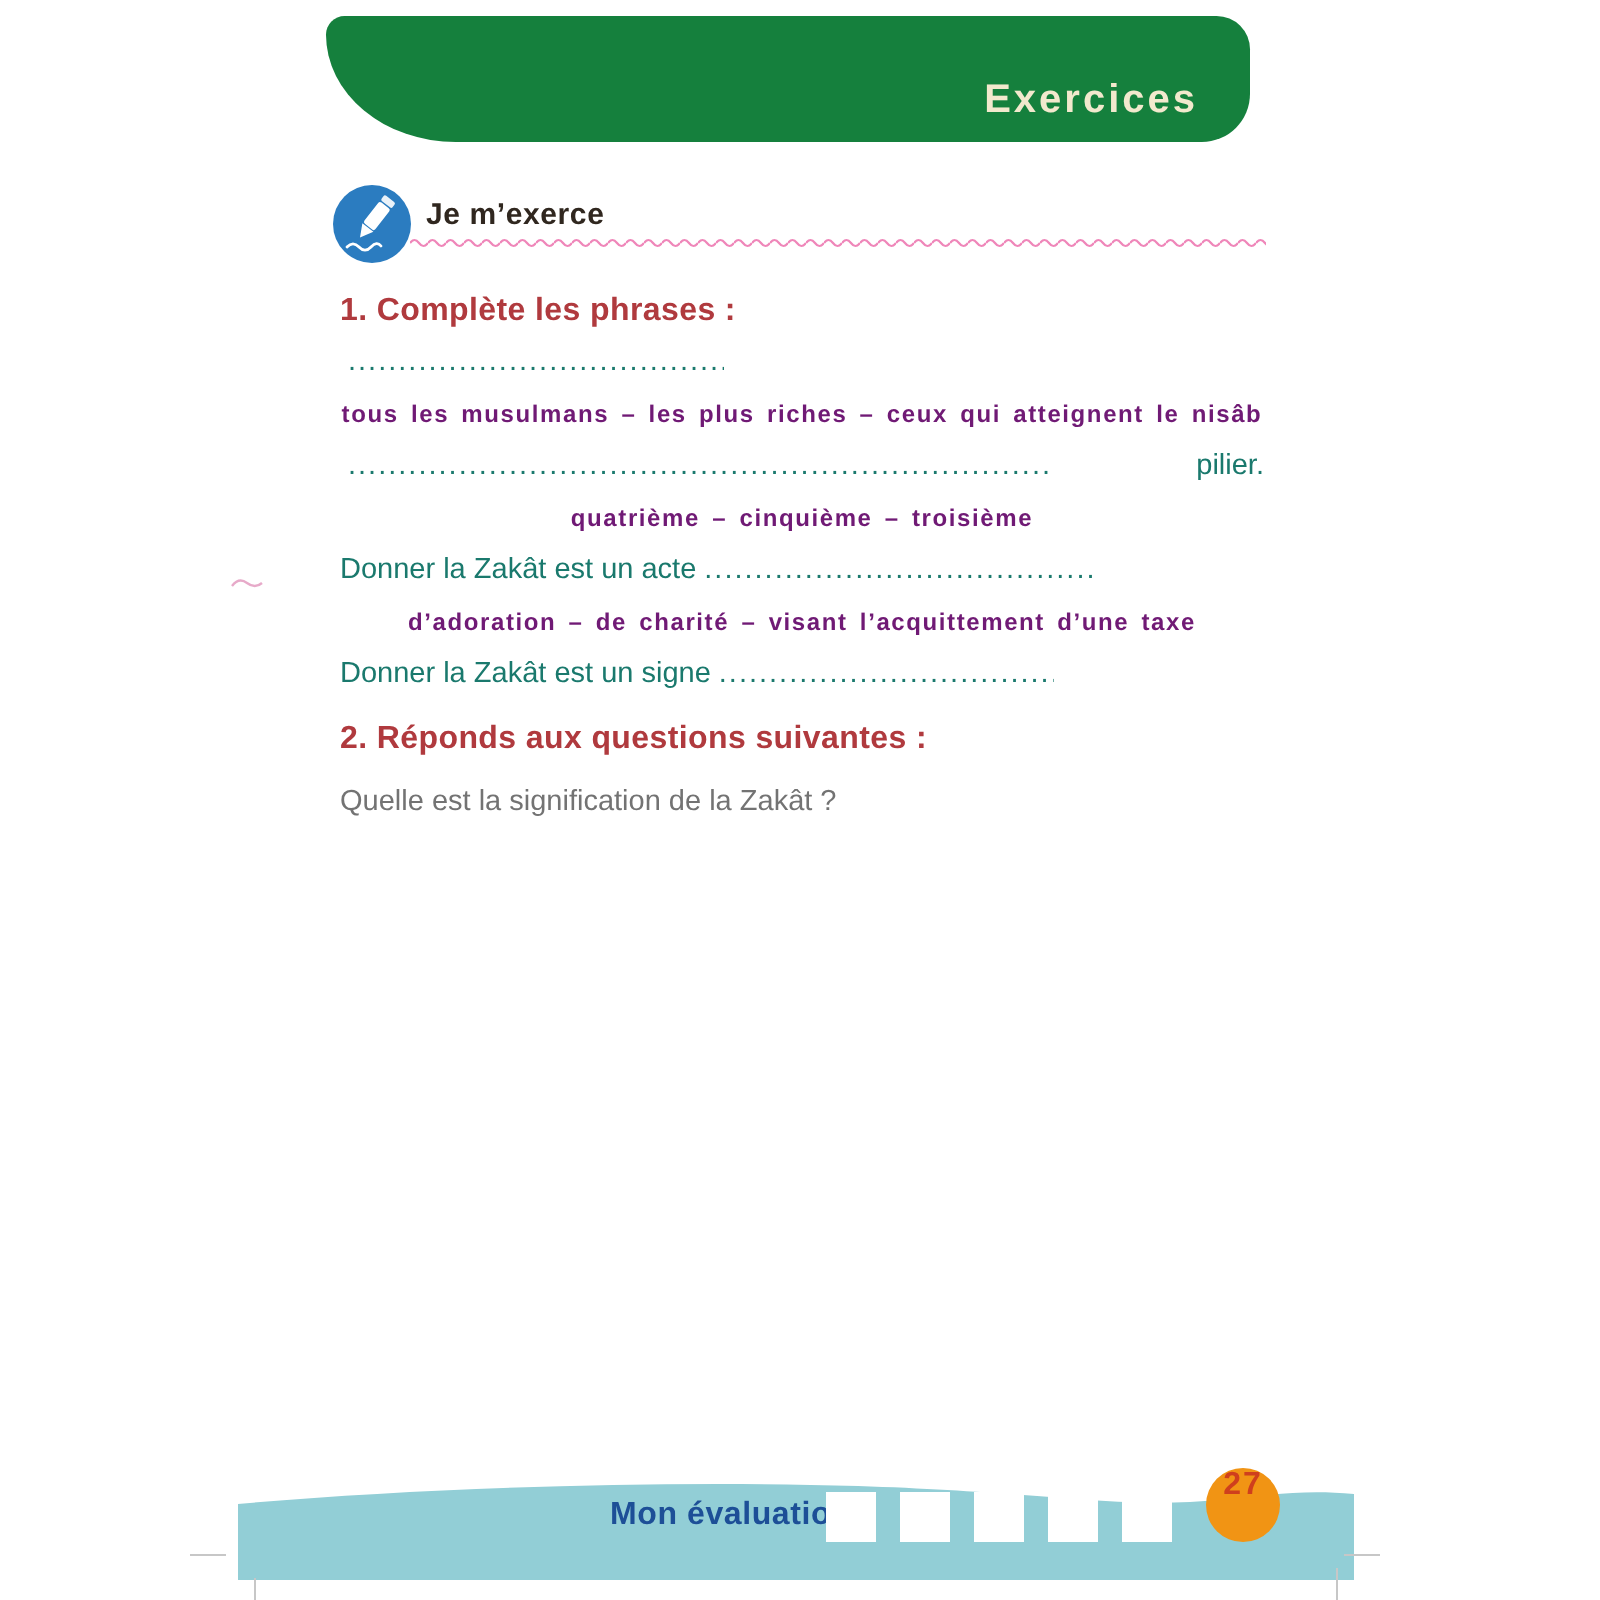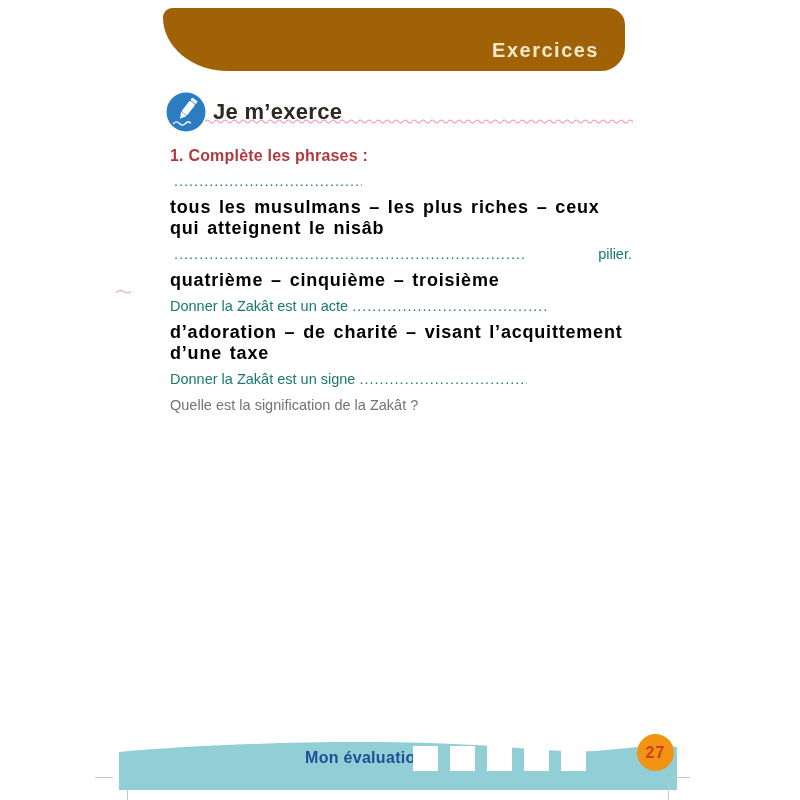--- a/index.html
+++ b/index.html
@@ -5,33 +5,33 @@
   html,body{margin:0;padding:0;}
   body{
     width:800px;height:800px;position:relative;background:#ffffff;
     font-family:"Liberation Sans", sans-serif;overflow:hidden;
   }
   .page{position:absolute;inset:0;background:#fff;}
 
   
   .top-banner{
     position:absolute;left:163px;top:8px;width:462px;height:63px;
-    background:#a16207;
+    background:#15803d;
     border-radius:10px 18px 26px 70px / 10px 18px 26px 58px;
   }
   .top-banner-label{
     position:absolute;right:26px;bottom:9px;
     color:#f2e9cd;font-size:20px;font-weight:bold;letter-spacing:1.5px;
   }
 
   
   .section-icon{position:absolute;left:166px;top:92px;width:40px;height:40px;}
   .section-title{
     position:absolute;left:213px;top:99px;
-    color:#30271f;font-size:22px;font-weight:bold;letter-spacing:.3px;
+    color:#30271f;font-size:15px;font-weight:bold;letter-spacing:.3px;
   }
   .wavy-underline{position:absolute;left:205px;top:117px;}
 
   
   .content{position:absolute;left:170px;top:147px;width:462px;}
   .ex-title{
     color:#b03a3e;font-size:16px;font-weight:bold;letter-spacing:.2px;
     height:20px;margin-bottom:6px;
   }
   .ex2-title{margin-top:10px;margin-bottom:6px;height:22px;}
@@ -40,43 +40,43 @@
     color:#1a796d;font-size:14.5px;height:22px;
   }
   .dots{
     display:inline-block;overflow:hidden;white-space:nowrap;
     color:#1a796d;letter-spacing:1px;margin-left:4px;flex:none;
   }
   .dots.flex{flex:1 1 auto;}
   .suffix{margin-left:1px;flex:none;}
   .answers{margin-top:2px;margin-bottom:7px;}
   .answer-line{
-    text-align:left;color:#000000;font-size:18px;font-weight:bold;
+    text-align:center;color:#701a75;font-size:12px;font-weight:bold;
     letter-spacing:.8px;word-spacing:2px;line-height:21px;
   }
   .question{
     color:#737373;font-size:14.5px;line-height:25px;max-width:465px;
   }
 
   
   .margin-squiggle{position:absolute;left:115px;top:287px;}
 
   
   .footer-banner{position:absolute;left:119px;top:738px;}
   .footer-label{
     position:absolute;left:305px;top:749px;
     color:#1d4f97;font-size:16px;letter-spacing:.3px;font-weight:bold;
   }
   .eval-box{
     position:absolute;top:746px;width:25px;height:25px;background:#ffffff;
   }
   .page-circle{
-    position:absolute;left:637px;top:734px;width:37px;height:37px;
+    position:absolute;left:603px;top:734px;width:37px;height:37px;
     background:#f19414;border-radius:50%;
-    display:flex;align-items:center;justify-content:center;
+    display:flex;justify-content:center;
   }
   .page-number{
     color:#cf3f1d;font-size:16px;font-weight:bold;letter-spacing:1px;
   }
 
   
   .crop{position:absolute;background:#c7c7c7;}
   .crop.h{height:1px;width:18px;}
   .crop.v{width:1px;}
 </style>
@@ -137,20 +137,21 @@
     </div>
     <div class="answers">
       <div class="answer-line">d’adoration – de charité – visant l’acquittement d’une taxe</div>
     </div>
 
     <div class="prompt-line">
       <span>Donner la Zakât est un signe</span>
       <span class="dots" style="width:168px">......................................................................</span>
     </div>
 
+    <div class="ex-title ex2-title">2. Réponds aux questions suivantes :</div>
 
     <div class="question">Quelle est la signification de la Zakât ?</div>
   </div>
 
   <svg class="footer-banner" width="558" height="52" viewBox="0 0 558 52">
     <path d="M0 14 C90 6 210 2 310 5 C400 8 432 15 476 13 C506 11.5 526 6 558 9 L558 52 L0 52 Z" fill="#92ced6"></path>
   </svg>
   <span class="footer-label">Mon évaluation</span>
 
   <div class="eval-box" style="left:413px"></div>

